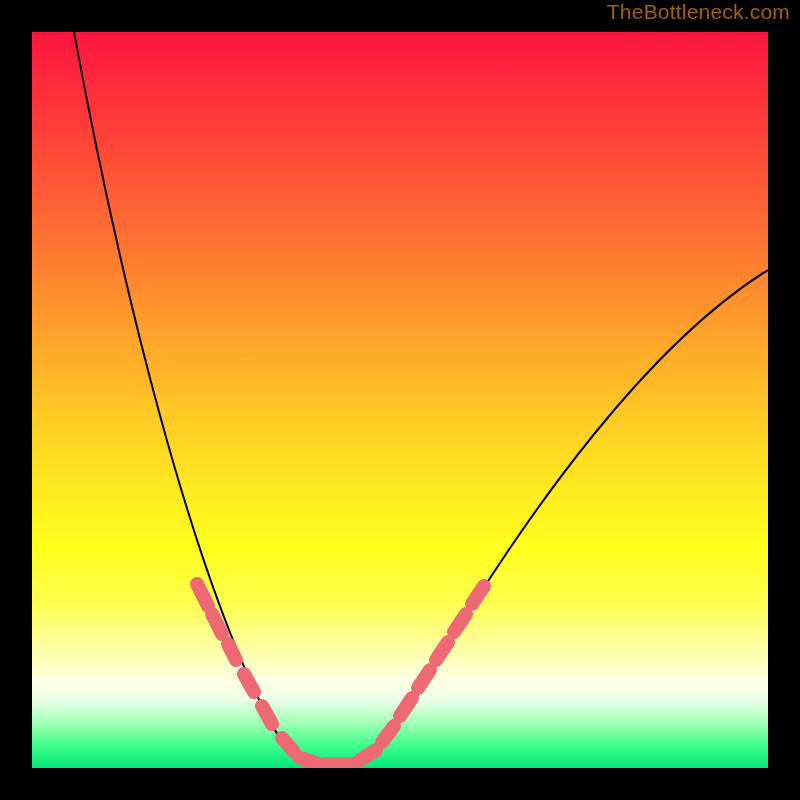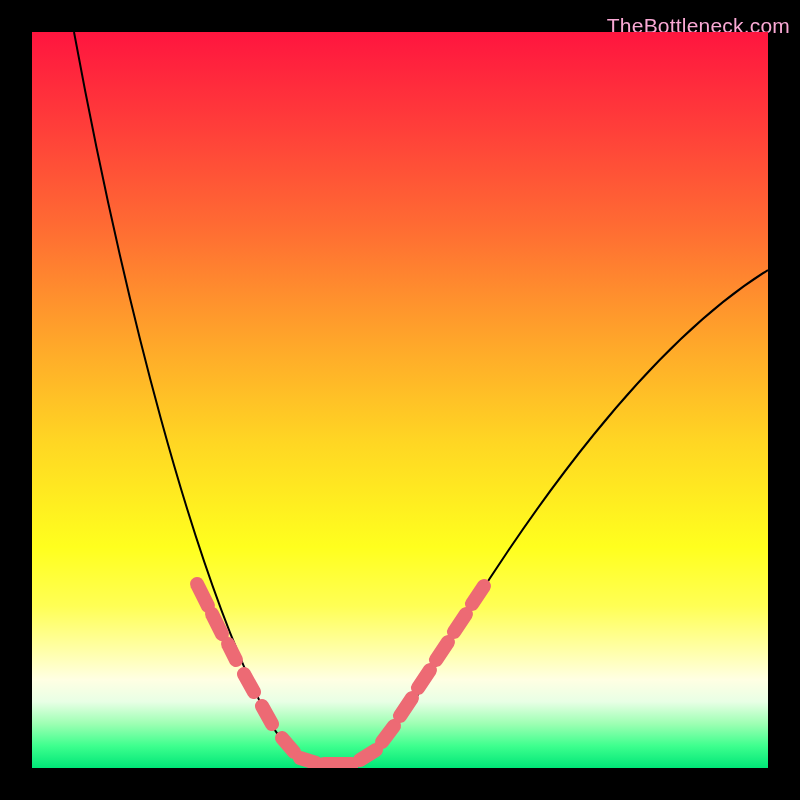--- a/index.html
+++ b/index.html
@@ -34,23 +34,23 @@
       #ffffa8 84%,
       #ffffe3 88%,
       #e8ffe5 91%,
       #9dffb3 94%,
       #3eff8e 97%,
       #00e677 100%
     );
   }
   .watermark {
     position: absolute;
-    top: 14px;
+    top: 0;
     right: 10px;
-    color: #f9a8d4;
+    color: #a16207;
     font-size: 21px;
     font-weight: 400;
     letter-spacing: 0.2px;
     user-select: none;
   }
   svg.curves {
     position: absolute;
     inset: 0;
   }
 </style>

